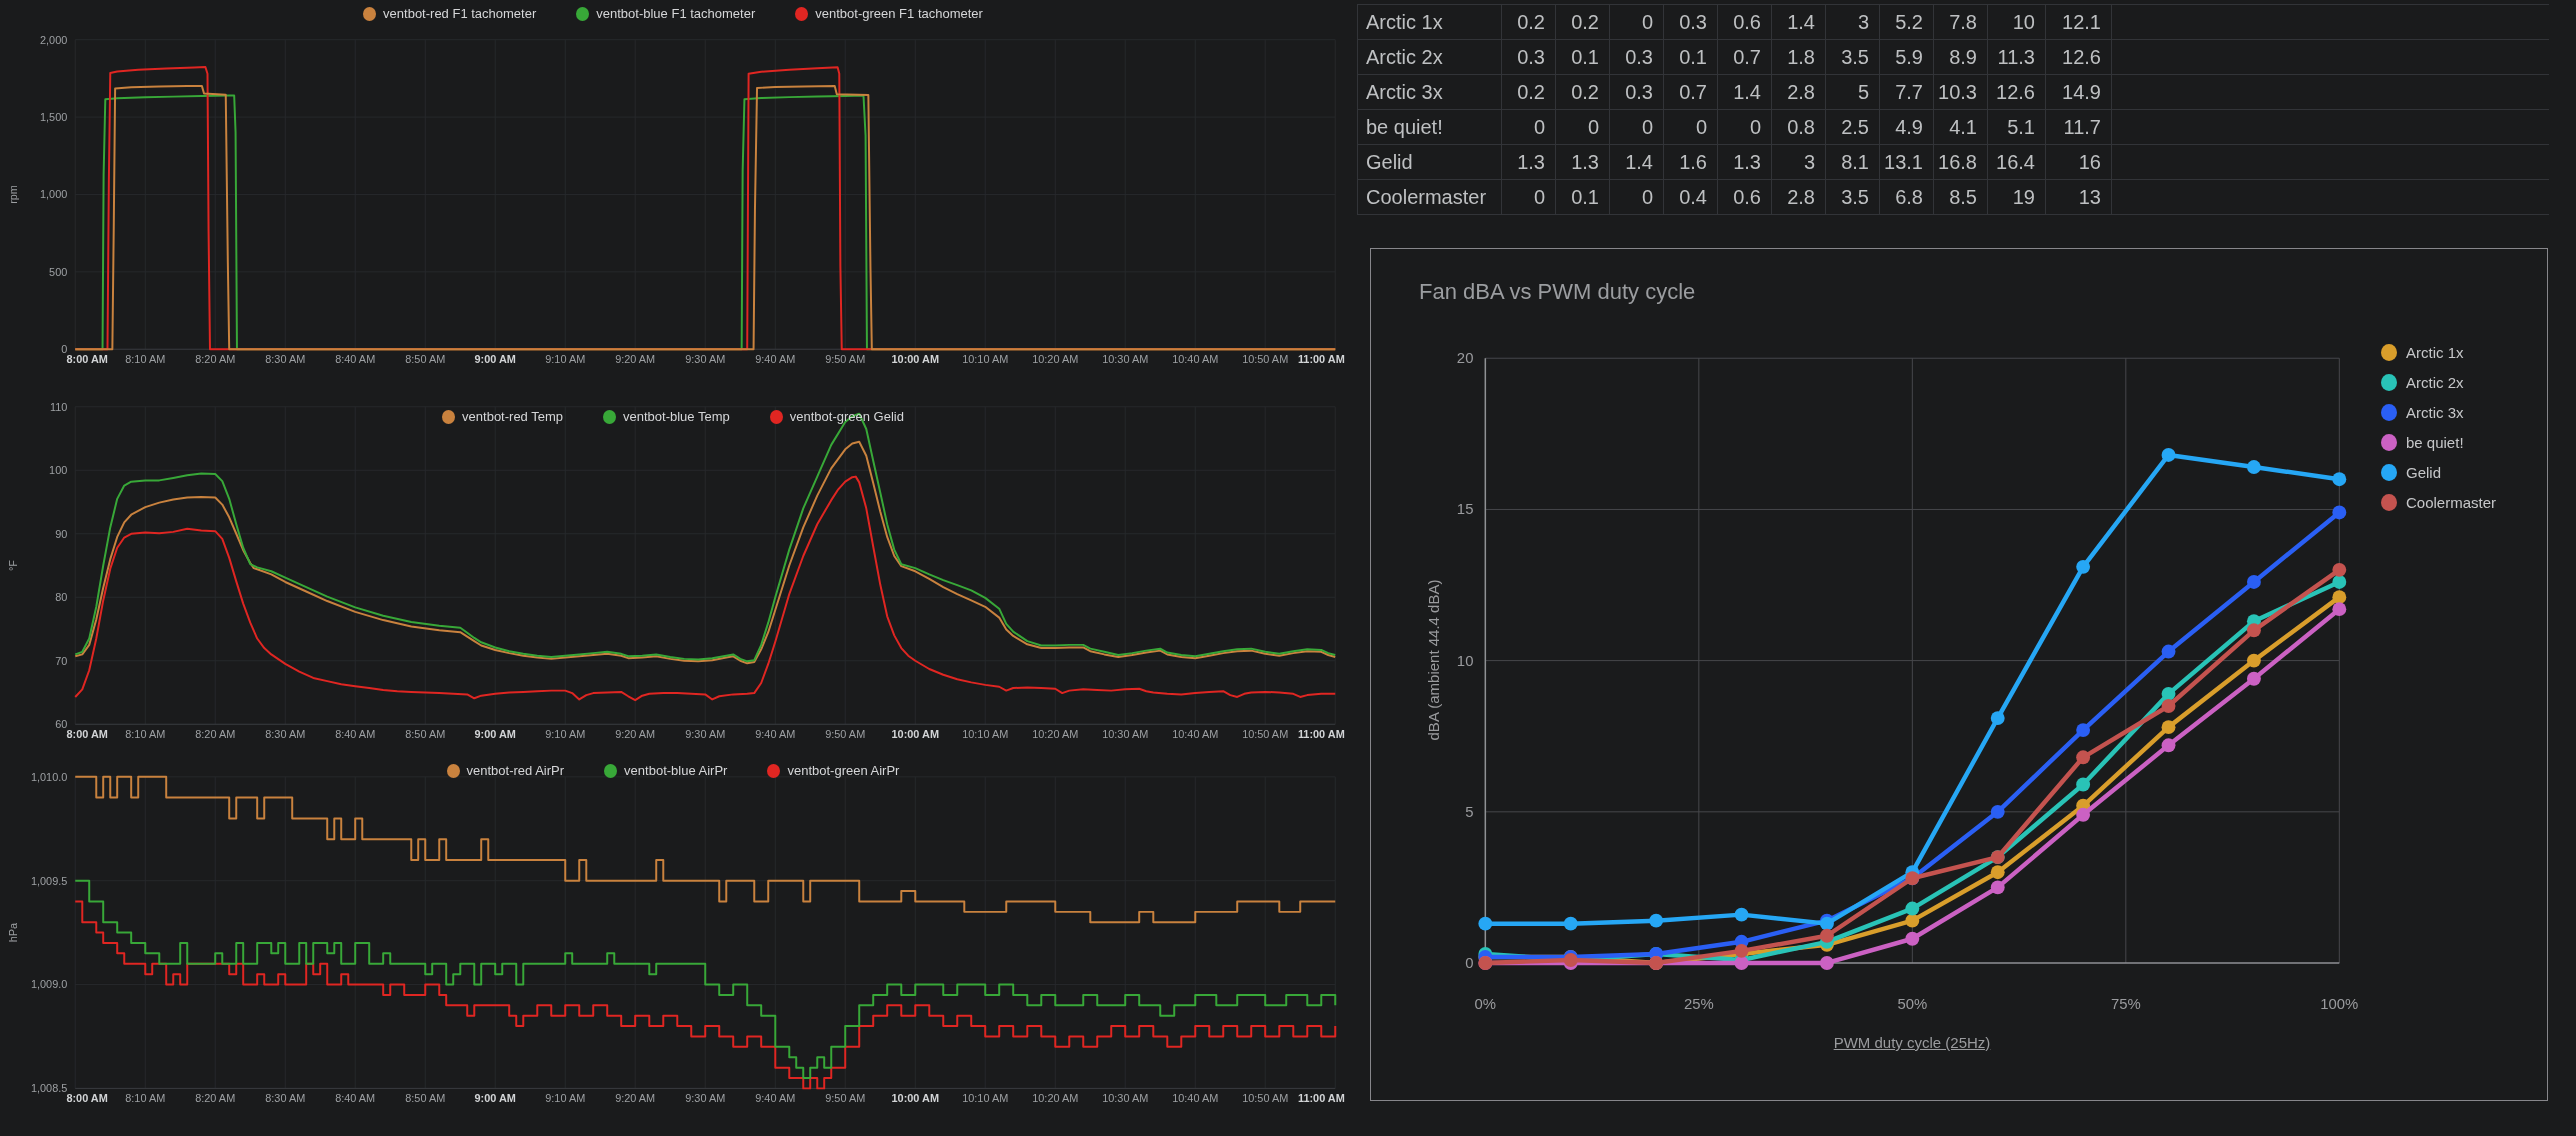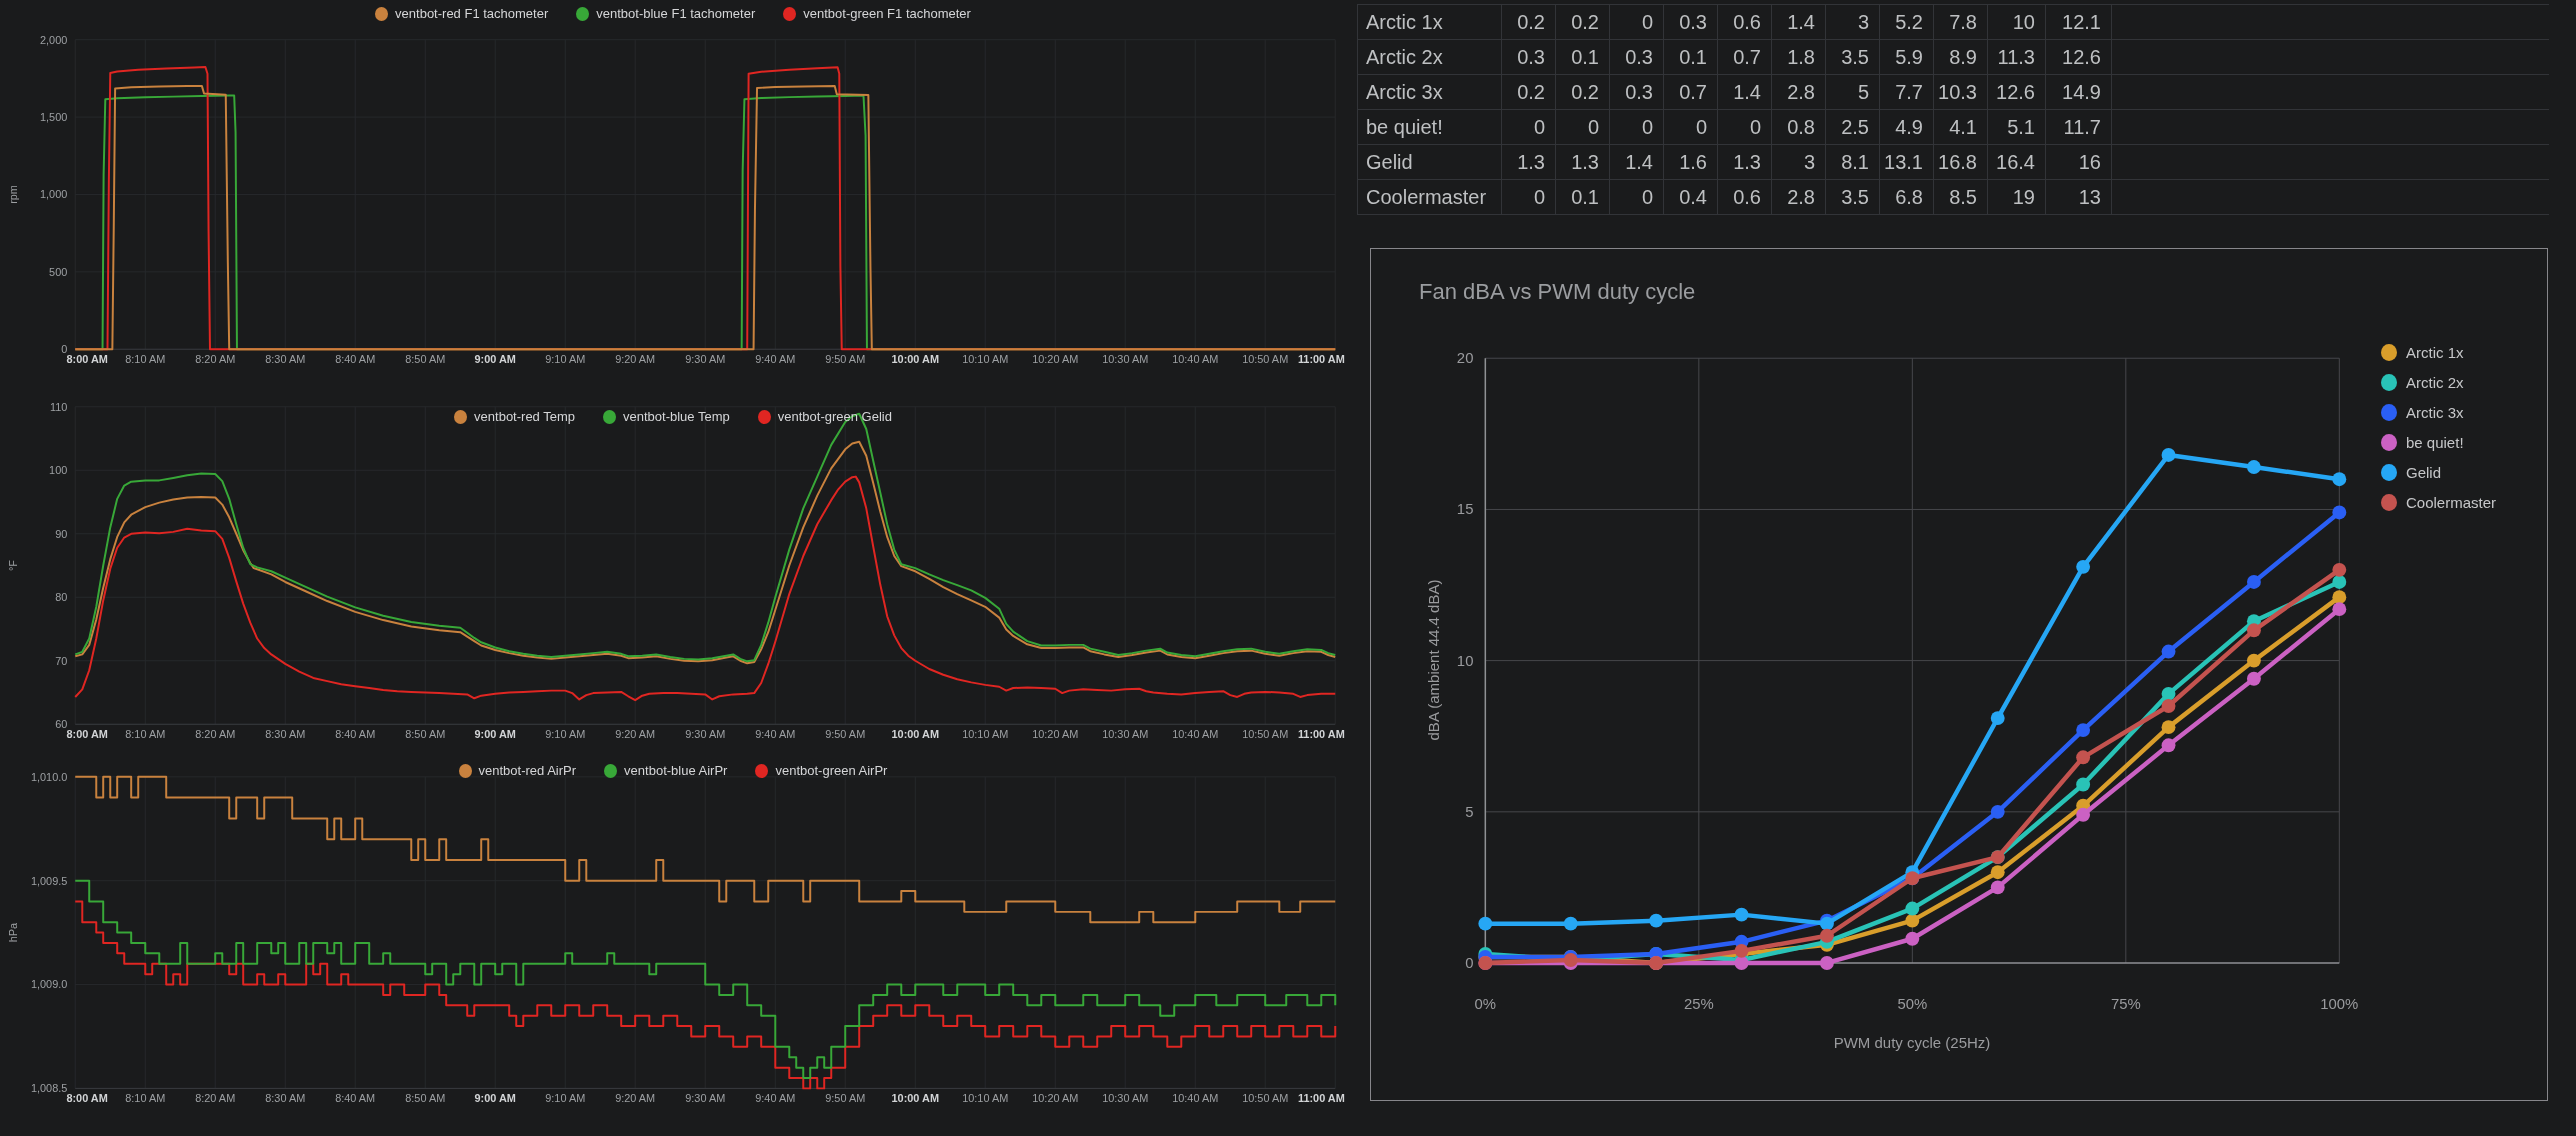--- a/index.html
+++ b/index.html
@@ -1,34 +1,34 @@
 <!DOCTYPE html>
 <html><head>
 <meta charset="utf-8">
 <style>
   html,body{margin:0;padding:0;background:#141414;}
   body{font-family:"Liberation Sans",sans-serif;}
   #root{position:relative;width:2576px;height:1136px;overflow:hidden;background:#1a1b1c;}
   .panel{position:absolute;}
-  .legend{position:absolute;left:0;width:100%;display:flex;justify-content:center;gap:28px;align-items:center;}
+  .legend{position:absolute;left:0;width:100%;display:flex;justify-content:center;gap:40px;align-items:center;}
   .legend-item{display:flex;align-items:center;gap:7px;color:#d5d6d8;font-size:13px;cursor:pointer;}
   .legend-dot{width:13px;height:14px;border-radius:50%;flex:0 0 auto;}
   svg text{font-family:"Liberation Sans",sans-serif;}
   
   #table-panel{left:1357px;top:4px;width:1192px;}
   #data-table{border-collapse:collapse;width:100%;table-layout:fixed;}
   #data-table td,#data-table th{border:1px solid #323438;height:32px;font-size:20px;font-weight:400;color:#bec0c2;white-space:nowrap;overflow:hidden;}
   #data-table th{text-align:left;padding-left:8px;}
   #data-table td{text-align:right;padding-right:10px;}
   #data-table td.filler{border-left:1px solid #323438;border-right:none;}
   
   #dba-panel{left:1370px;top:248px;width:1176px;height:851px;border:1px solid #87878b;}
   #dba-title{position:absolute;left:48px;top:30px;font-size:22px;color:#9b9da0;}
   #dba-ylabel{position:absolute;left:62px;top:411px;transform:translate(-50%,-50%) rotate(-90deg);white-space:nowrap;font-size:15px;color:#9a9b9e;}
-  #dba-xlabel{position:absolute;left:541px;top:785px;transform:translateX(-50%);white-space:nowrap;font-size:15px;color:#9a9b9e;}
+  #dba-xlabel{position:absolute;left:541px;top:785px;transform:translateX(-50%);white-space:nowrap;font-size:15px;color:#9a9b9e;text-decoration:underline;}
   #dba-legend{position:absolute;left:1010px;top:95px;display:flex;flex-direction:column;gap:13px;}
   .dba-legend-item{display:flex;align-items:center;gap:9px;height:17px;color:#c6c7c9;font-size:15px;cursor:pointer;}
   .dba-legend-dot{width:16px;height:17px;border-radius:50%;flex:0 0 auto;}
 </style>
 </head>
 <body>
 
 <div id="root">
 
   <div class="panel" style="left:0;top:0;width:1346px;height:378px;">

